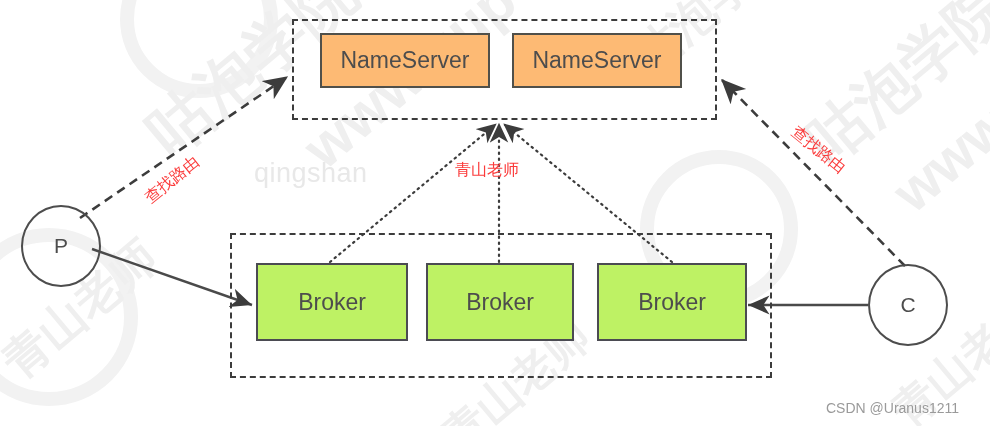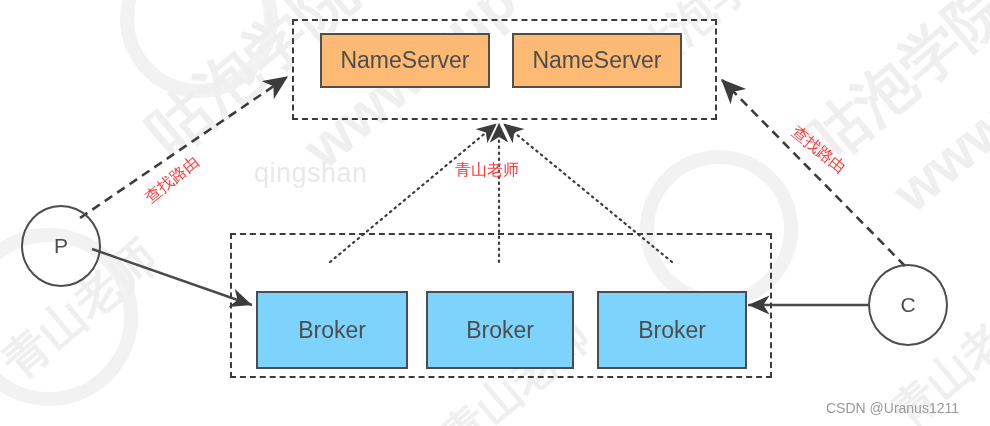--- a/index.html
+++ b/index.html
@@ -57,23 +57,22 @@
     justify-content: center;
     border: 2px solid #4d4d4d;
     color: #4d4d4d;
     font-size: 23px;
   }
   .ns-box {
     background: #fdba74;
     border-color: #50504a;
   }
   .broker-box {
-    background: #7dd3fc;
+    background: #bef264;
     border-color: #4b4b52;
-    margin-top: 28px;
   }
   .group-dashed {
     position: absolute;
     box-sizing: border-box;
     border: 2.5px dashed #3c3c3c;
   }
   .endpoint {
     position: absolute;
     box-sizing: border-box;
     border: 2px solid #4d4d4d;

